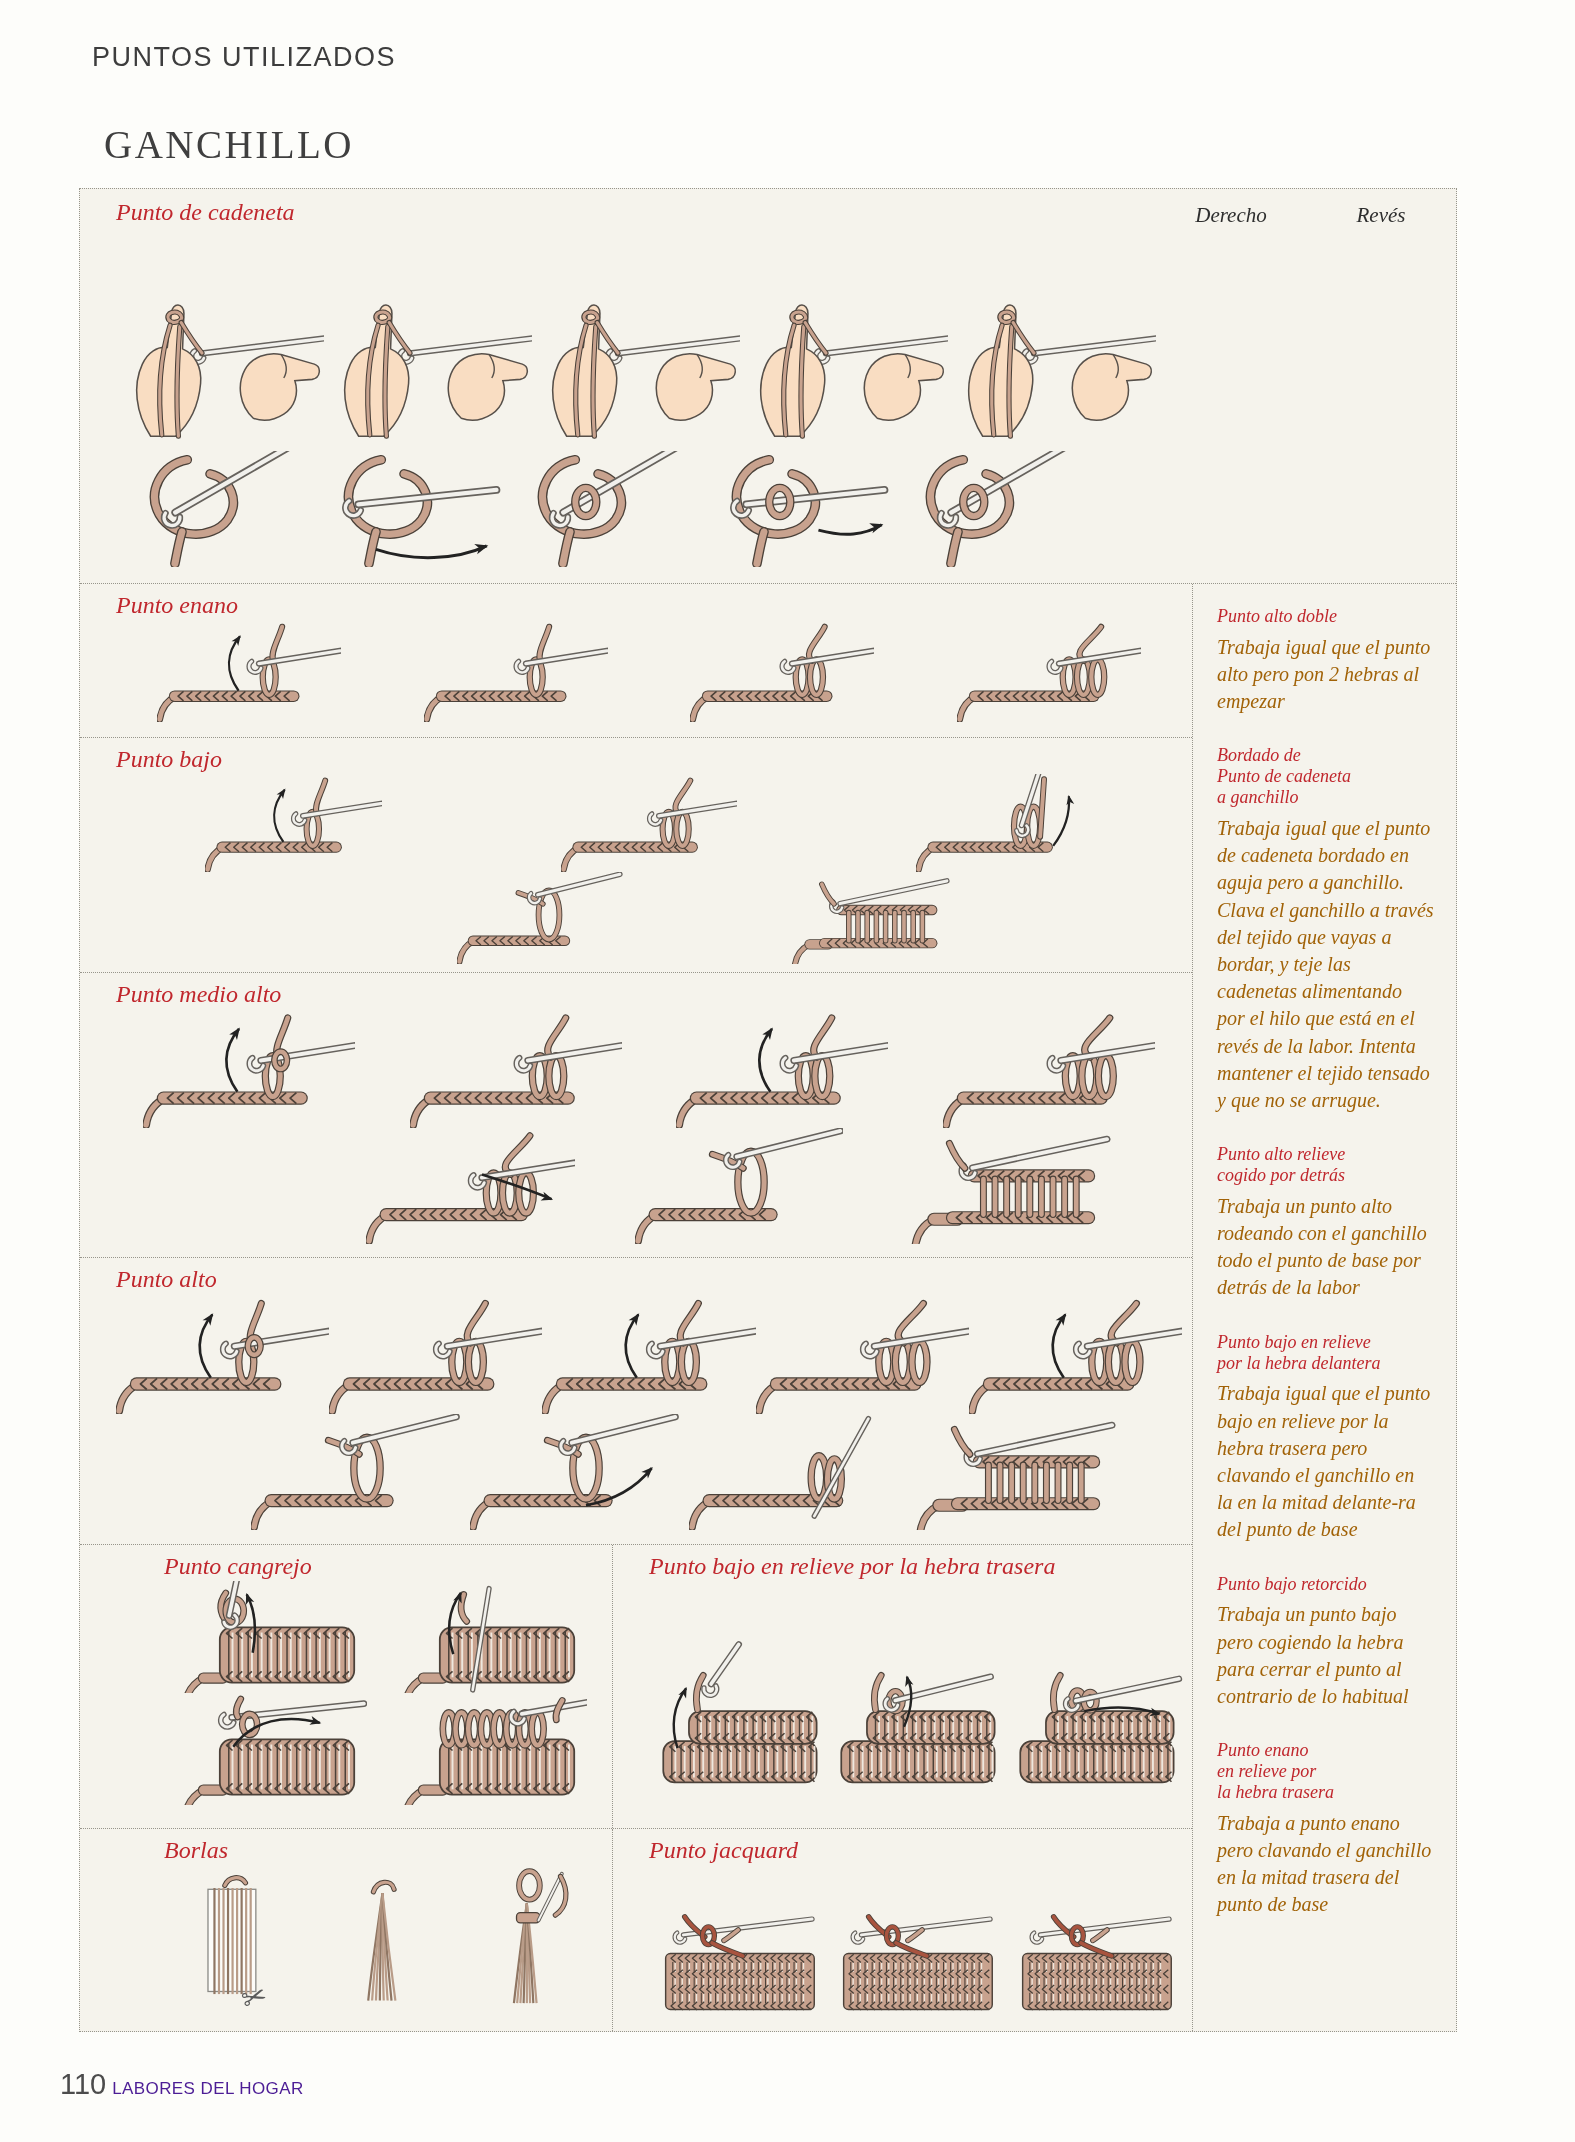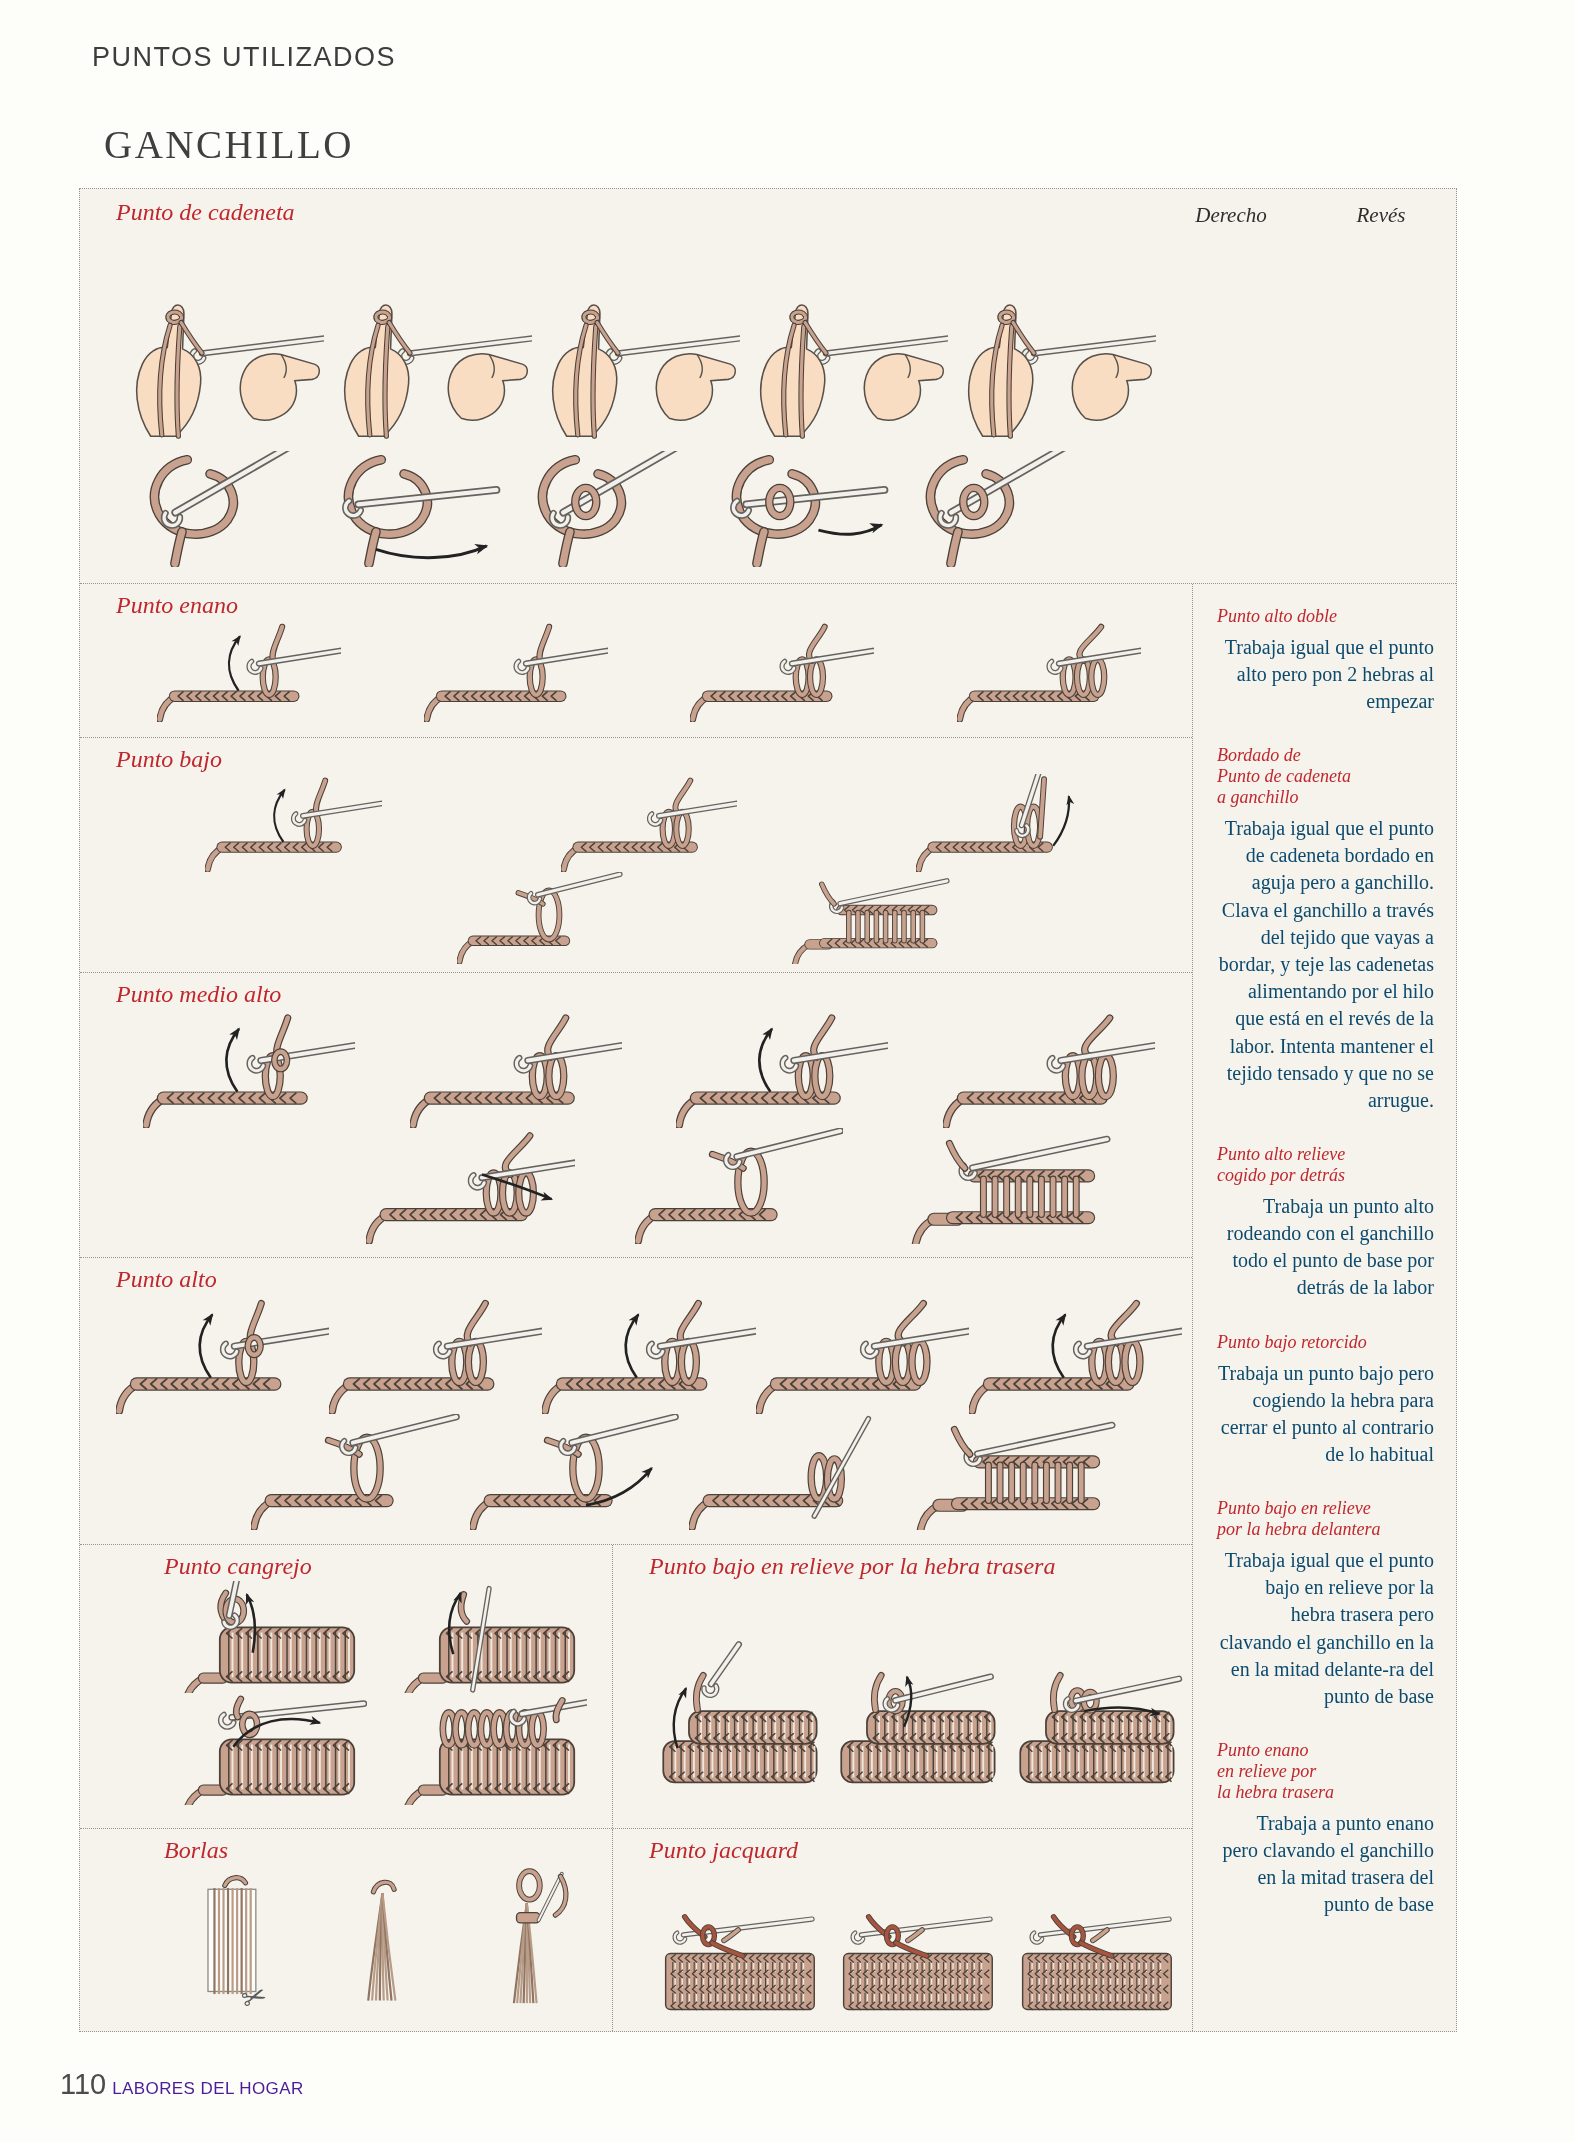--- a/index.html
+++ b/index.html
@@ -30,21 +30,21 @@
   .main{width:1112px;box-sizing:border-box;display:flex;flex-direction:column;}
   .sec{box-sizing:border-box;padding:8px 10px 6px 36px;position:relative;}
   .bottomgrid{display:flex;box-sizing:border-box;padding-left:48px;}
   .bottomgrid .cell{box-sizing:border-box;padding:8px 8px 6px 36px;}
   .cell-l{width:485px;border-right:1px dotted #97958b;}
   .cell-r{flex:1;}
   .sidebar{flex:1;box-sizing:border-box;border-left:1px dotted #97958b;padding:22px 22px 0 24px;}
   .sb-entry{margin:0 0 30px 0;}
   .sb-entry h3{font-style:italic;font-weight:400;font-size:18px;line-height:1.16;color:#c0272d;
                margin:0 0 7px 0;white-space:pre-line;}
-  .sb-entry p{font-size:20px;line-height:1.36;color:#0c4a6e;margin:0;text-align:right;}
+  .sb-entry p{font-style:italic;font-size:20px;line-height:1.36;color:#a16207;margin:0;}
   .footer{position:absolute;left:60px;top:2068px;display:flex;align-items:baseline;
           font-family:"Liberation Sans",sans-serif;color:#4c4c4c;}
   .footer .num{font-size:29px;}
   .footer .mag{font-size:17px;margin-left:6px;color:#4c1d95;letter-spacing:0.4px;}
 </style>
 </head>
 <body>
 
 <div class="page">
 
@@ -1948,27 +1948,27 @@
 Punto de cadeneta
 a ganchillo</h3>
           <p>Trabaja igual que el punto de cadeneta bordado en aguja pero a ganchillo. Clava el ganchillo a través del tejido que vayas a bordar, y teje las cadenetas alimentando por el hilo que está en el revés de la labor. Intenta mantener el tejido tensado y que no se arrugue.</p>
         </div>
         <div class="sb-entry">
           <h3>Punto alto relieve
 cogido por detrás</h3>
           <p>Trabaja un punto alto rodeando con el ganchillo todo el punto de base por detrás de la labor</p>
         </div>
         <div class="sb-entry">
-          <h3>Punto bajo retorcido</h3>
-          <p>Trabaja un punto bajo pero cogiendo la hebra para cerrar el punto al contrario de lo habitual</p>
-        </div>
-        <div class="sb-entry">
           <h3>Punto bajo en relieve
 por la hebra delantera</h3>
           <p>Trabaja igual que el punto bajo en relieve por la hebra trasera pero clavando el ganchillo en la en la mitad delante-ra del punto de base</p>
+        </div>
+        <div class="sb-entry">
+          <h3>Punto bajo retorcido</h3>
+          <p>Trabaja un punto bajo pero cogiendo la hebra para cerrar el punto al contrario de lo habitual</p>
         </div>
         <div class="sb-entry">
           <h3>Punto enano
 en relieve por
 la hebra trasera</h3>
           <p>Trabaja a punto enano pero clavando el ganchillo en la mitad trasera del punto de base</p>
         </div>
       </aside>
     </div>
   </div>

